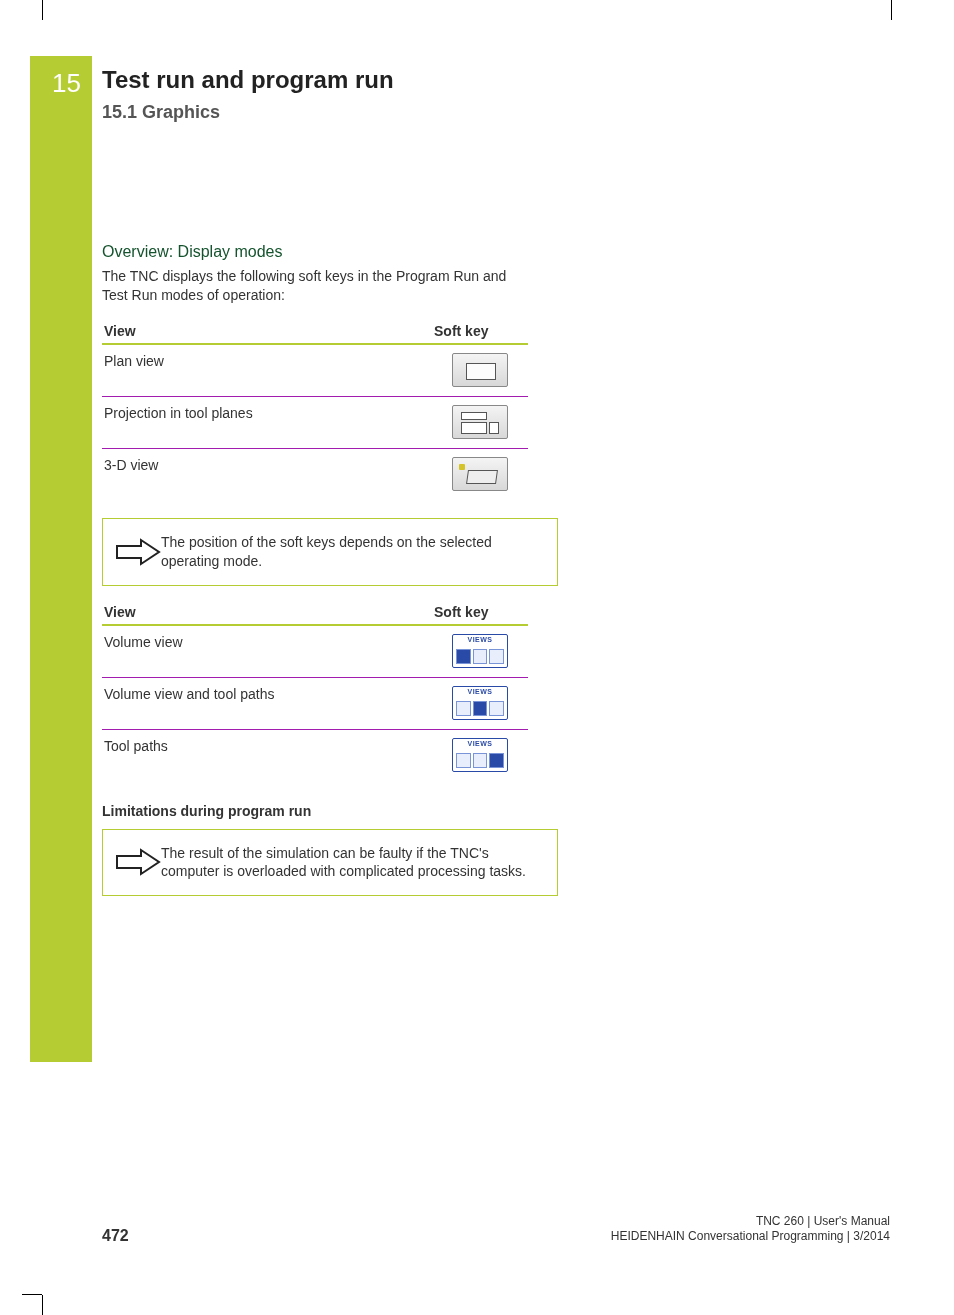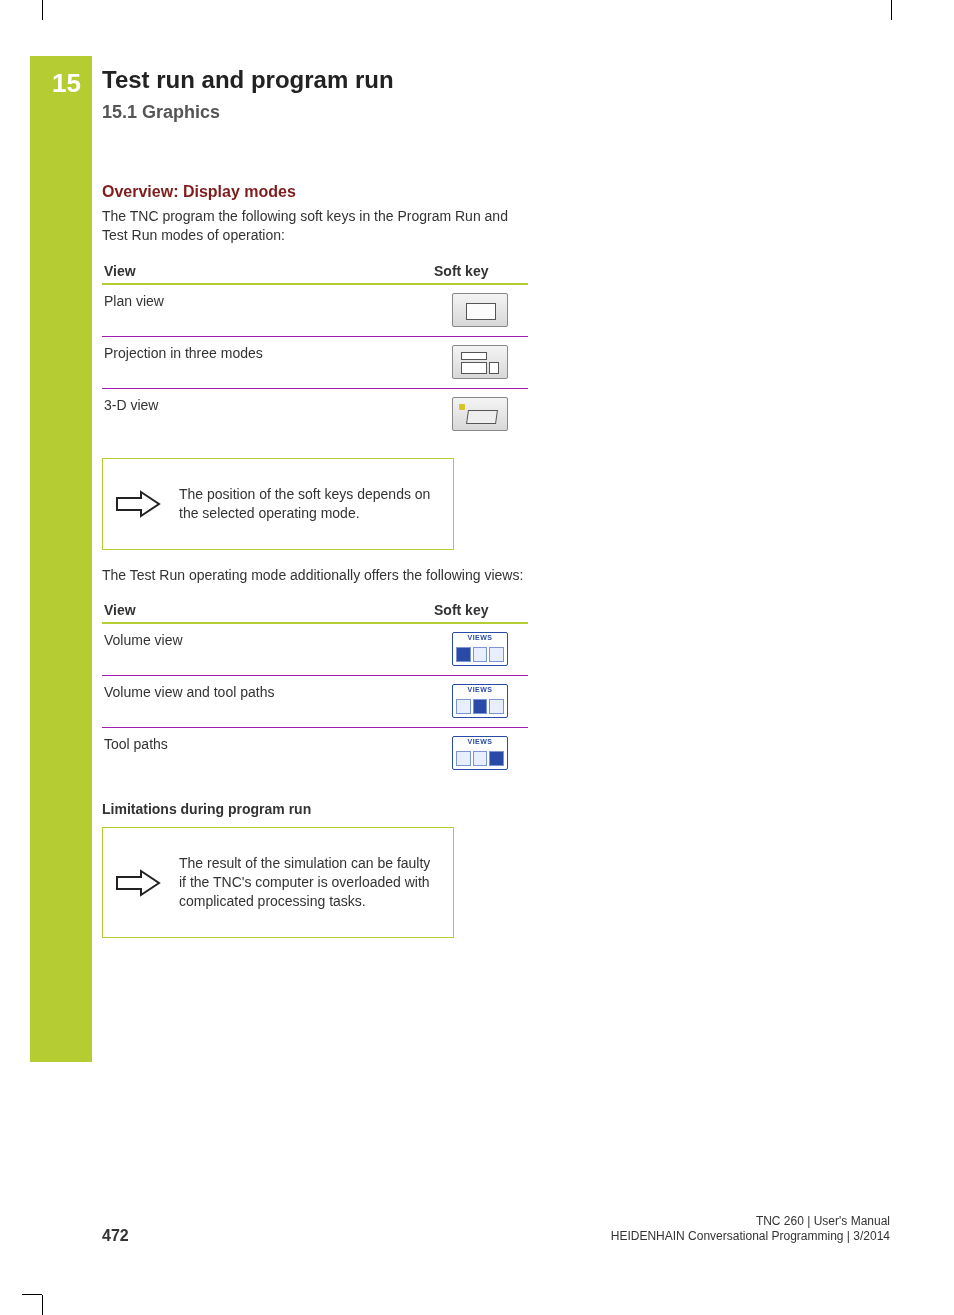--- a/index.html
+++ b/index.html
@@ -25,31 +25,31 @@
     width: 62px;
     height: 1006px;
     background: #b6cc33;
   }
   .chapter-num {
     position: absolute;
     left: 52px;
     top: 68px;
     color: #fff;
     font-size: 26px;
-    font-weight: bold;
+    font-weight: normal;
   }
   .content {
     position: absolute;
     left: 102px;
     top: 66px;
     width: 750px;
   }
   .chapter-title { font-size: 24px; font-weight: bold; color: #222; }
   .section-title { font-size: 18px; font-weight: bold; color: #555; margin-top: 8px; }
-  .subheading { font-size: 16px; font-weight: bold; margin-top: 60px; color: #7f1d1d; }
+  .subheading { font-size: 16px; font-weight: normal; margin-top: 120px; color: #14532d; }
   .para { font-size: 14px; color: #333; margin-top: 6px; line-height: 1.35; max-width: 430px; }
   table.softkeys {
     border-collapse: collapse;
     margin-top: 14px;
     width: 426px;
   }
   table.softkeys th {
     text-align: left;
     font-size: 14px;
     font-weight: bold;
@@ -95,25 +95,24 @@
     position:absolute; top:1px; left:0; right:0; text-align:center; font-size:7px; font-weight:bold; color:#2a4aa8; letter-spacing:0.5px;
   }
   .skbtn.views .row{
     position:absolute; left:3px; right:3px; bottom:3px; top:14px; display:flex; gap:2px;
   }
   .skbtn.views .cell{flex:1; border:1px solid #7a94d8; background:#e9eefc;}
   .skbtn.views .cell.hl{background:#2a4aa8;}
   .hintbox {
     border: 1px solid #b6cc33;
     margin-top: 18px;
-    width: 352px;
+    width: 456px;
     display: flex;
     align-items: center;
-    padding: 26px 12px;
-    gap: 18px;
+    padding: 14px 12px;
   }
   .hintbox .arrow{
     flex:0 0 46px; height:30px; position:relative;
   }
   .hintbox .arrow svg{width:46px;height:30px;}
   .hintbox .txt{font-size:14px; line-height:1.35;}
   .bold-sub { font-size: 14px; font-weight: bold; margin-top: 22px; }
   .footer {
     position: absolute;
     bottom: 70px;
@@ -137,55 +136,54 @@
 <div class="crop-bl2"></div>
 
 <div class="green-bar"></div>
 <div class="chapter-num">15</div>
 
 <div class="content">
   <div class="chapter-title">Test run and program run</div>
   <div class="section-title">15.1   Graphics</div>
 
   <div class="subheading">Overview: Display modes</div>
-  <div class="para">The TNC program the following soft keys in the Program Run and Test Run modes of operation:</div>
+  <div class="para">The TNC displays the following soft keys in the Program Run and Test Run modes of operation:</div>
 
   <table class="softkeys">
     <thead>
       <tr>
         <th>View</th>
         <th class="sk">Soft key</th>
       </tr>
     </thead>
     <tbody>
       <tr>
         <td>Plan view</td>
         <td class="btn-cell"><span class="skbtn plan"></span></td>
       </tr>
       <tr>
-        <td>Projection in three modes</td>
+        <td>Projection in tool planes</td>
         <td class="btn-cell"><span class="skbtn proj"><span class="a"></span><span class="b"></span><span class="c"></span></span></td>
       </tr>
       <tr>
         <td>3-D view</td>
         <td class="btn-cell"><span class="skbtn threed"><span class="cube"></span></span></td>
       </tr>
     </tbody>
   </table>
 
   <div class="hintbox">
     <div class="arrow">
       <svg viewBox="0 0 46 30">
           <path d="M2 9 H26 V3 L44 15 L26 27 V21 H2 Z" fill="none" stroke="#222" stroke-width="2"></path>
         </svg>
     </div>
     <div class="txt">The position of the soft keys depends on the selected operating mode.</div>
   </div>
 
-  <div class="para" style="margin-top:16px;">The Test Run operating mode additionally offers the following views:</div>
 
   <table class="softkeys">
     <thead>
       <tr>
         <th>View</th>
         <th class="sk">Soft key</th>
       </tr>
     </thead>
     <tbody>
       <tr>

